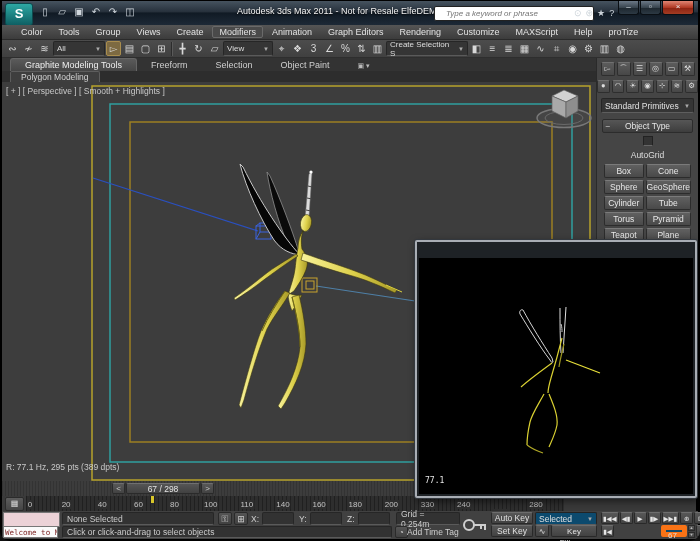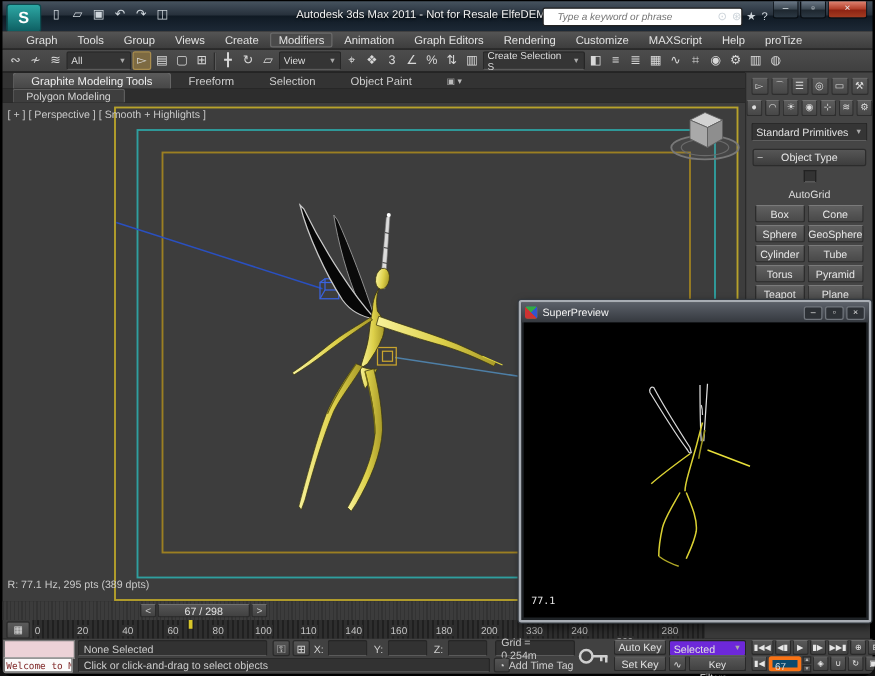--- a/index.html
+++ b/index.html
@@ -101,30 +101,30 @@
   .promptbox{left:60px;top:15px;width:330px;height:12px;}
   .ttagic{left:393px;top:15px;width:13px;height:12px;text-align:center;color:#ccc;font-size:8px;line-height:12px;
     background:linear-gradient(#555,#414141);border:1px solid #2a2a2a;border-radius:2px;box-sizing:border-box;}
   .addtag{left:405px;top:16px;color:#cfcfcf;font-size:8.5px;}
   
   .keyic{left:460px;top:3px;}
   .abtn{height:12px;background:linear-gradient(#575757,#424242);border:1px solid #292929;border-top-color:#6d6d6d;
     border-radius:2px;color:#e2e2e2;font-size:8.5px;text-align:center;box-sizing:border-box;line-height:11px;}
   .autokey{left:489px;top:1px;width:42px;}
   .setkey{left:489px;top:14px;width:42px;}
-  .modedd{left:533px;top:1px;width:62px;height:13px;background:#6d28d9;border:1px solid #242424;border-bottom-color:#5c5c5c;
+  .modedd{left:533px;top:1px;width:62px;height:13px;background:#0c4a6e;border:1px solid #242424;border-bottom-color:#5c5c5c;
     border-radius:2px;color:#e0e0e0;font-size:8.5px;display:flex;align-items:center;justify-content:space-between;padding:0 3px;box-sizing:border-box;}
   .keymode{left:533px;top:14px;width:14px;height:12px;line-height:11px;font-size:8px;}
   .keyfilters{left:549px;top:14px;width:46px;font-size:8px;}
   .playrow{left:599px;top:1px;display:flex;gap:1px;}
   .pbtn{height:12px;min-width:13px;padding:0 1px;background:linear-gradient(#585858,#434343);border:1px solid #292929;border-top-color:#6e6e6e;
     border-radius:2px;color:#e6e6e6;font-size:6.5px;line-height:11px;text-align:center;box-sizing:border-box;}
   .navrow{left:599px;top:14px;display:flex;gap:1px;}
-  .framefield{width:26px;height:12px;background:#0c4a6e;border:3px solid #f97316;color:#ddd;font-size:8px;line-height:11px;
-    padding-left:2px;box-sizing:border-box;border-radius:2px;}
+  .framefield{width:26px;height:12px;background:#0c4a6e;border:5px solid #f97316;color:#ddd;font-size:8px;line-height:11px;
+    padding-left:2px;box-sizing:border-box;border-radius:2px;margin-left:46px;}
   .spin{width:7px;height:12px;display:flex;flex-direction:column;gap:1px;}
   .spin div{flex:1;background:linear-gradient(#5a5a5a,#444);border:1px solid #2a2a2a;font-size:4px;line-height:4px;color:#bbb;text-align:center;}
   
   .spwin{left:415px;top:240px;width:282px;height:258px;background:#1e2226;border:2px solid #a8adb4;border-radius:2px;
     box-shadow:0 0 0 1px #33383e, 2px 3px 8px rgba(0,0,0,.6);box-sizing:border-box;z-index:10;}
   .sptitle{left:0;top:0;width:100%;height:16px;background:linear-gradient(#5b6069,#34383e);display:flex;align-items:center;padding:0 3px;box-sizing:border-box;}
   .spicon{width:10px;height:10px;margin-right:4px;background:
       linear-gradient(45deg,#cc3333 0 50%,transparent 50%),
       linear-gradient(135deg,#33aa44 0 50%,transparent 50%),
       linear-gradient(225deg,#3355cc 0 50%,transparent 50%),
@@ -159,21 +159,21 @@
         <div class="ic">?</div>
       </div>
     <div class="abs winbtns" id="winbtns">
         <div class="winbtn">–</div>
         <div class="winbtn">▫</div>
         <div class="winbtn close">×</div>
       </div>
   </div>
 
   <div class="abs menubar" id="menubar">
-      <div class="menu-item">Graph</div>
+      <div class="menu-item">Color</div>
       <div class="menu-item">Tools</div>
       <div class="menu-item">Group</div>
       <div class="menu-item">Views</div>
       <div class="menu-item">Create</div>
       <div class="menu-item active">Modifiers</div>
       <div class="menu-item">Animation</div>
       <div class="menu-item">Graph Editors</div>
       <div class="menu-item">Rendering</div>
       <div class="menu-item">Customize</div>
       <div class="menu-item">MAXScript</div>
@@ -422,29 +422,20 @@
           <div>▼</div>
         </div>
         <div class="pbtn">◈</div>
         <div class="pbtn">∪</div>
         <div class="pbtn">↻</div>
         <div class="pbtn">▣</div>
       </div>
   </div>
 
   <div class="abs spwin">
-    <div class="abs sptitle">
-      <div class="spicon"></div>
-      <div class="sptext">SuperPreview</div>
-      <div id="spbtns" style="display:flex;">
-          <div class="spbtn">–</div>
-          <div class="spbtn">▫</div>
-          <div class="spbtn">×</div>
-        </div>
-    </div>
     <div class="abs spcontent">
       <svg width="274" height="236">
         <path d="M104,52 C112,67 124,86 133,100 L134,104 C133,105 132,104 131,102 C121,89 109,69 101,56 C100,53 102,51 104,52 Z" fill="#000" stroke="#d6d6d6" stroke-width="1"></path>
         <path d="M141,50 C141,65 141,80 142,95 M147,49 C146,64 145,80 144,95" fill="none" stroke="#e0e0e0" stroke-width="1"></path>
         <path d="M142,66 C143,69 143,72 143,74" fill="none" stroke="#cfcfcf" stroke-width="1"></path>
         <g fill="none" stroke="#d9d032" stroke-width="1.2">
           <path d="M143,80 C139,96 135,110 132,120 C130,127 129,131 129,135"></path>
           <path d="M145,86 C143,94 141,102 140,109" stroke="#9b941f"></path>
           <path d="M147,102 L181,115" stroke="#e8e03a"></path>
           <path d="M133,105 C122,113 111,121 102,129"></path>

